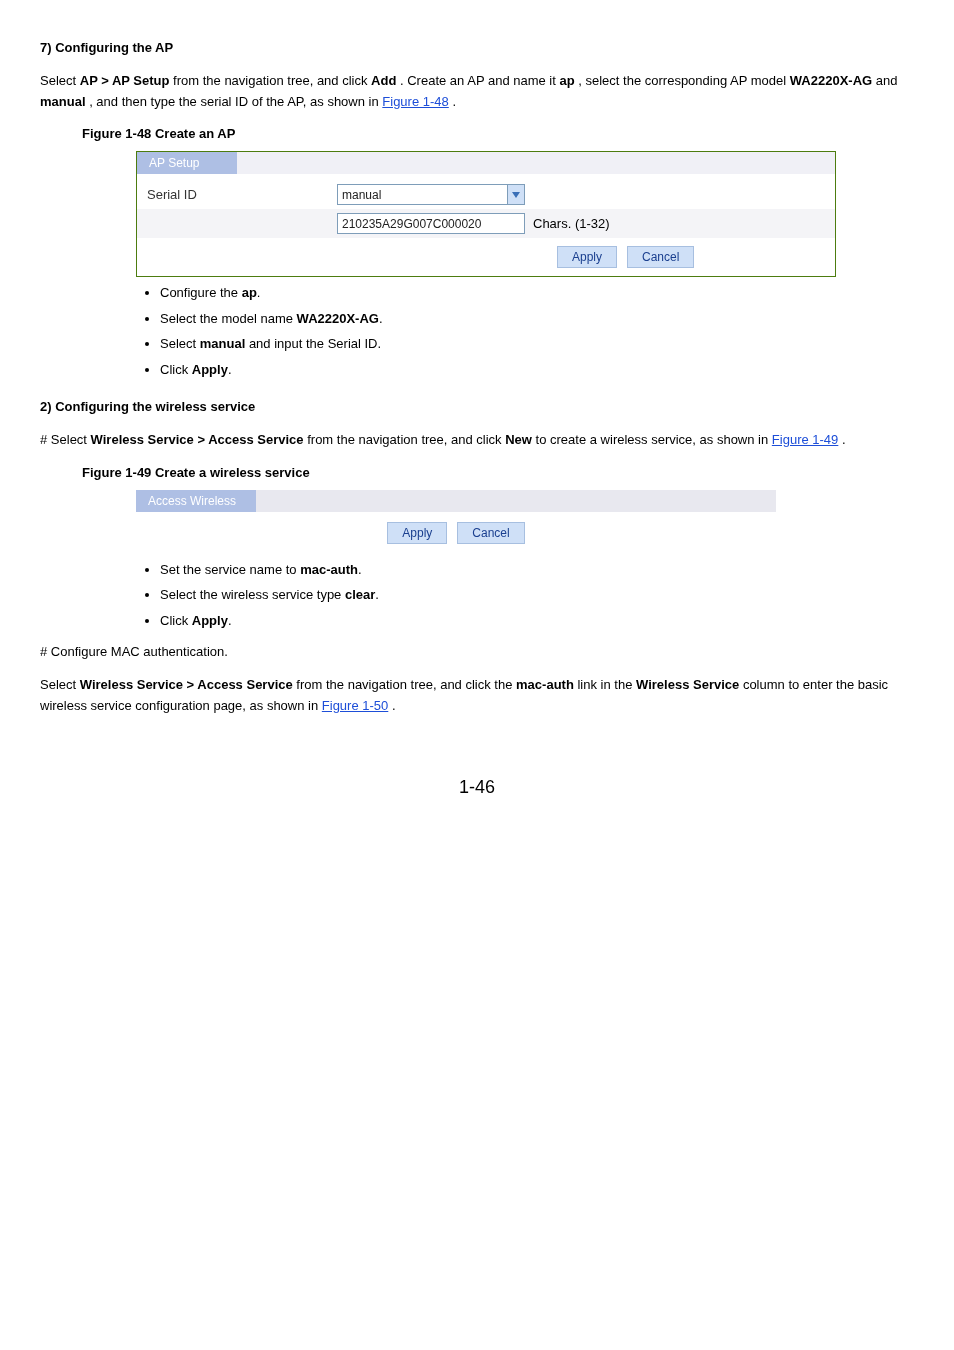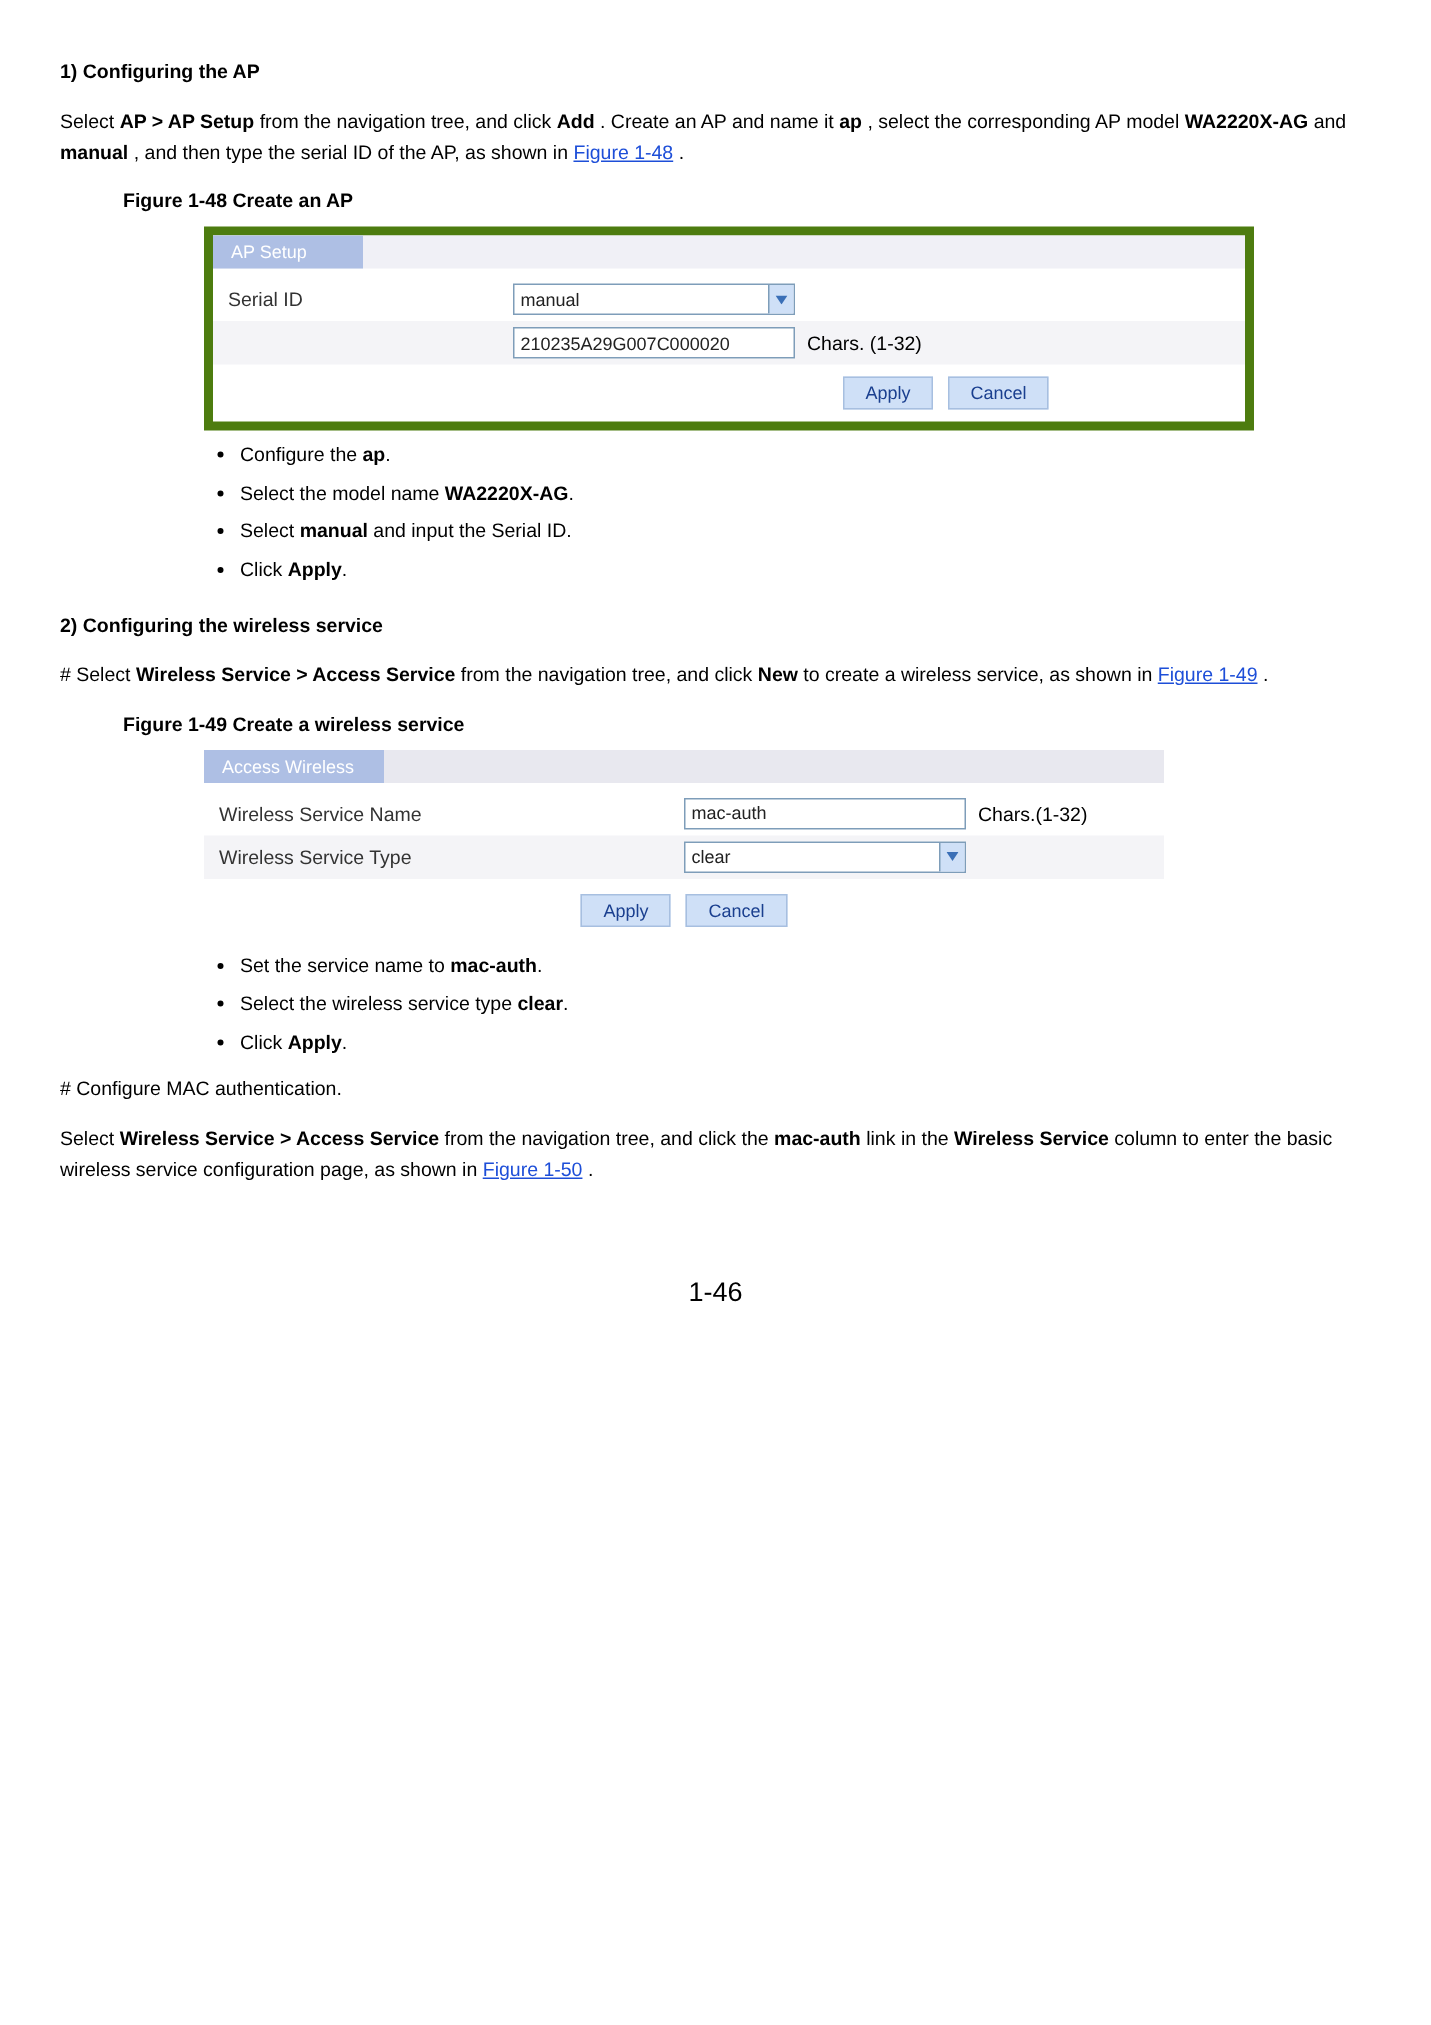--- a/index.html
+++ b/index.html
@@ -14,21 +14,21 @@
   }
   .doc-text { margin: 12px 0; line-height: 1.6; }
   .step-heading { font-weight: bold; margin-top: 18px; margin-bottom: 4px; }
   .bold { font-weight: bold; }
   .link { color: #1d4ed8; text-decoration: underline; }
   .fig-caption { font-weight: bold; margin: 14px 0 10px 0; padding-left: 42px; }
 
   .panel {
     width: 700px;
     margin: 6px 0 6px 96px;
-    border: 6px solid #4d7c0f;
+    border: 1px solid #4d7c0f;
   }
   .panel-header {
     background: #aebfe4;
     color: #fff;
     font-size: 12px;
     padding: 4px 12px;
     width: 100px;
   }
   .panel-header-row {
     background: #f0f0f6;
@@ -122,21 +122,21 @@
   .panel2 .panel-header-row2 {
     background: #e8e8ef;
   }
   .panel2-body { padding-top: 6px; }
 
   .page-num { text-align: center; margin-top: 60px; font-size: 18px; }
 </style>
 </head>
 <body>
 
-<div class="doc-text step-heading">1) Configuring the AP</div>
+<div class="doc-text step-heading">7) Configuring the AP</div>
 
 <div class="doc-text">
   <span>Select </span>
   <span class="bold">AP &gt; AP Setup</span>
   <span> from the navigation tree, and click </span>
   <span class="bold">Add</span>
   <span>. Create an AP and name it </span>
   <span class="bold">ap</span>
   <span>, select the corresponding AP model </span>
   <span class="bold">WA2220X-AG</span>
@@ -205,40 +205,20 @@
   <a href="#" class="link">Figure 1-49</a>
   <span>.</span>
 </div>
 
 <div class="fig-caption">Figure 1-49 Create a wireless service</div>
 
 <div class="panel2">
   <div class="panel-header-row2">
     <div class="panel-header2">Access Wireless</div>
   </div>
-  <div class="panel2-body">
-    <div class="frow">
-      <div class="flabel2">Wireless Service Name</div>
-      <input class="finput" value="mac-auth" style="">
-      <div class="fhint">Chars.(1-32)</div>
-    </div>
-    <div class="frow alt">
-      <div class="flabel2">Wireless Service Type</div>
-      <div class="fselect-wrap">
-        <select class="fselect">
-          <option>clear</option>
-        </select>
-        <div class="fselect-btn">
-          <svg viewBox="0 0 8 6">
-              <path d="M0 0 L8 0 L4 6 Z" fill="#3a6fb7"></path>
-            </svg>
-        </div>
-      </div>
-    </div>
-  </div>
   <div class="btn-row2">
     <button class="btn">Apply</button>
     <button class="btn">Cancel</button>
   </div>
 </div>
 
 <ul class="bullets">
   <li>
     <span>Set the service name to </span><span class="bold">mac-auth</span><span>.</span>
   </li>

